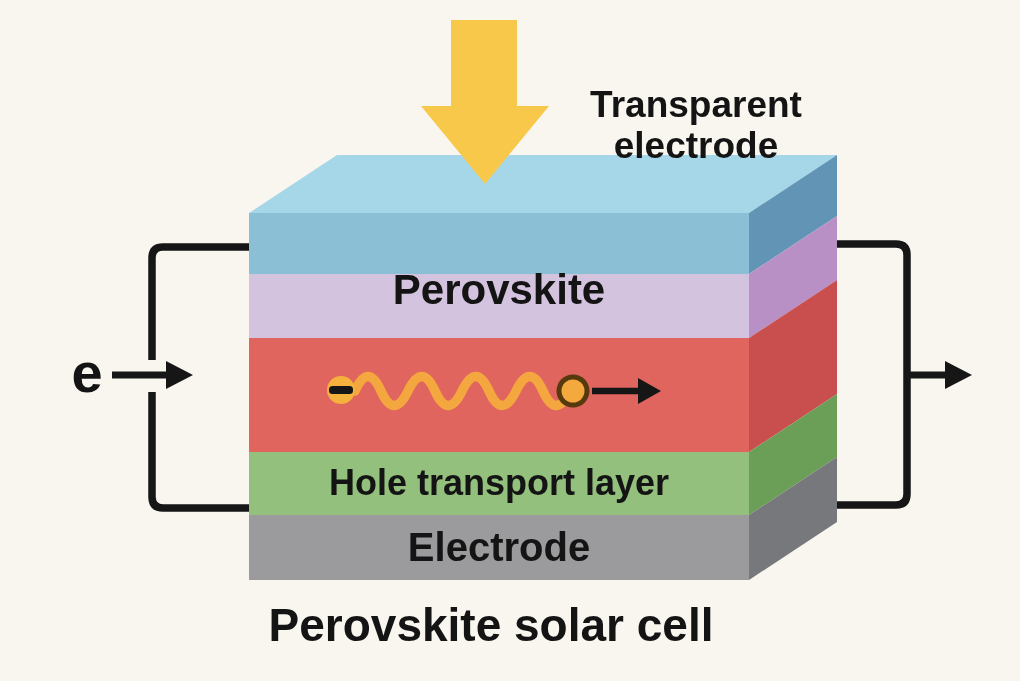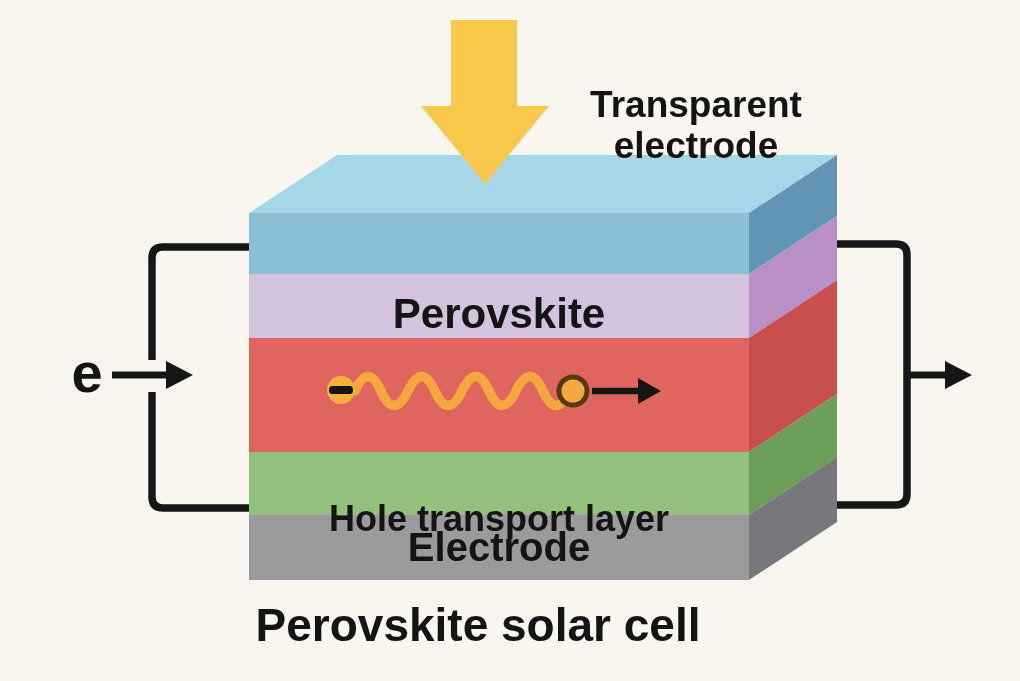--- a/index.html
+++ b/index.html
@@ -14,26 +14,26 @@
   .label {
     position: absolute;
     transform: translate(-50%, -50%);
     color: #141414;
     font-weight: 700;
     white-space: nowrap;
     text-align: center;
     line-height: 1.05;
   }
   .label-etl        { left: 499px; top: 243px; font-size: 36px; }
-  .label-perovskite { left: 499px; top: 314px; font-size: 42px; }
-  .label-htl        { left: 499px; top: 483px; font-size: 36px; margin-top: 36px; }
+  .label-perovskite { left: 499px; top: 290px; font-size: 42px; }
+  .label-htl        { left: 499px; top: 483px; font-size: 36px; }
   .label-electrode  { left: 499px; top: 547px; font-size: 40px; }
   .label-light      { left: 696px; top: 92px;  font-size: 37px; line-height: 41px; margin-top: 33px; }
   .label-e          { left: 87px;  top: 373px; font-size: 56px; }
-  .label-title      { left: 478px; top: 625px; font-size: 46px; }
+  .label-title      { left: 491px; top: 625px; font-size: 46px; }
 </style>
 </head>
 <body>
 
 <div id="canvas">
 
   <svg id="diagram-svg" width="1020" height="681" viewBox="0 0 1020 681">
 
     <rect x="0" y="0" width="1020" height="681" fill="#f8f6ee"></rect>
 

